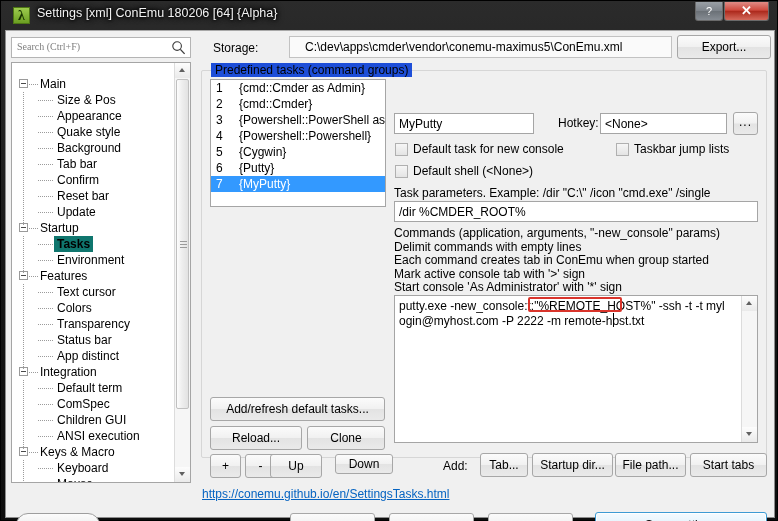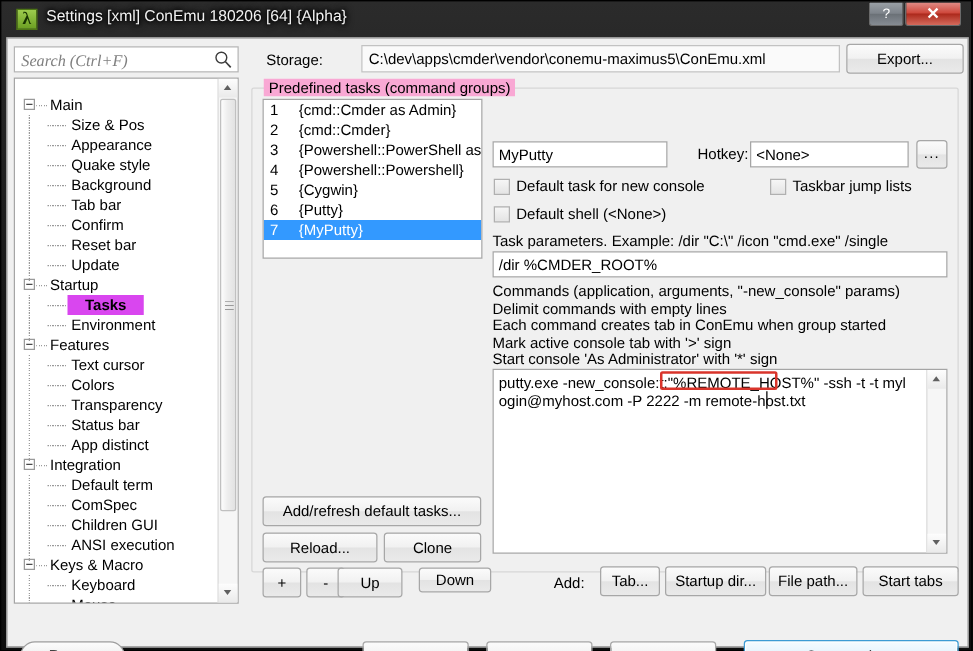--- a/index.html
+++ b/index.html
@@ -87,22 +87,21 @@
     position: absolute; left: 5px; top: 6px;
     width: 180px; height: 21px;
     box-sizing: border-box;
     background: #fff;
     border: 1px solid #b4b4b4;
   }
   #search-input {
     position: absolute; left: 5px; top: 3px;
     width: 150px;
     font-family: "Liberation Serif", serif;
-    font-style: italic;
-    font-size: 13px;
+    font-size: 10px;
     color: #808080;
     white-space: nowrap;
   }
   #search-icon {
     position: absolute; right: 4px; top: 2px;
     width: 15px; height: 15px;
   }
 
   
   #storage-label {
@@ -110,21 +109,21 @@
     font-size: 12px;
   }
   #storage-field {
     position: absolute; left: 283px; top: 5px;
     width: 383px; height: 22px;
     box-sizing: border-box;
     background: #fafafa;
     border: 1px solid #c2c2c2;
   }
   #storage-value {
-    position: absolute; left: 5px; top: 3px;
+    position: absolute; left: 15px; top: 3px;
     font-size: 12px;
     white-space: nowrap;
   }
   #export-button {
     position: absolute; left: 671px; top: 4px;
     width: 94px; height: 24px;
   }
 
   
   .btn {
@@ -166,22 +165,22 @@
     height: 16px;
     line-height: 16px;
     font-size: 12px;
     white-space: nowrap;
   }
   .tnode .lbl { position: absolute; top: 0; }
   .tnode.root .lbl { left: 28px; }
   .tnode.child .lbl { left: 45px; }
   .tnode.sel .lbl {
     font-weight: bold;
-    background: #d946ef;
-    padding: 0 14px;
+    background: #0f766e;
+    padding: 0 3px;
     left: 42px;
   }
   .expander {
     position: absolute; left: 7px; top: 3px;
     width: 9px; height: 9px;
     box-sizing: border-box;
     border: 1px solid #9a9a9a;
     background: #fff;
   }
   .expander::before {
@@ -243,21 +242,21 @@
   
   #group-box {
     position: absolute; left: 195px; top: 39px;
     width: 566px; height: 388px;
     box-sizing: border-box;
     border: 1px solid #d6d6d6;
     border-radius: 2px;
   }
   #group-title {
     position: absolute; left: 205px; top: 32px;
-    background: #f9a8d4;
+    background: #1d4ed8;
     padding: 0 4px;
     font-size: 12px;
   }
 
   
   #task-list {
     position: absolute; left: 204px; top: 48px;
     width: 176px; height: 128px;
     box-sizing: border-box;
     background: #fff;
@@ -678,20 +677,21 @@
     <div class="btn" id="btn-minus">-</div>
     <div class="btn" id="btn-up">Up</div>
     <div class="btn" id="btn-down">Down</div>
 
     <div id="add-label">Add:</div>
     <div class="btn" id="btn-add-tab">Tab...</div>
     <div class="btn" id="btn-add-startup">Startup dir...</div>
     <div class="btn" id="btn-add-filepath">File path...</div>
     <div class="btn" id="btn-add-tabs">Start tabs</div>
 
+    <a id="help-link" href="#">https://conemu.github.io/en/SettingsTasks.html</a>
 
     <div id="donate-button">Donate</div>
     <div class="btn" id="btn-reset">Reset...</div>
     <div class="btn" id="btn-reload">Reload...</div>
     <div class="btn" id="btn-import">Import...</div>
     <div class="btn default" id="btn-save">Save settings</div>
 
   </div>
 </div>
 

